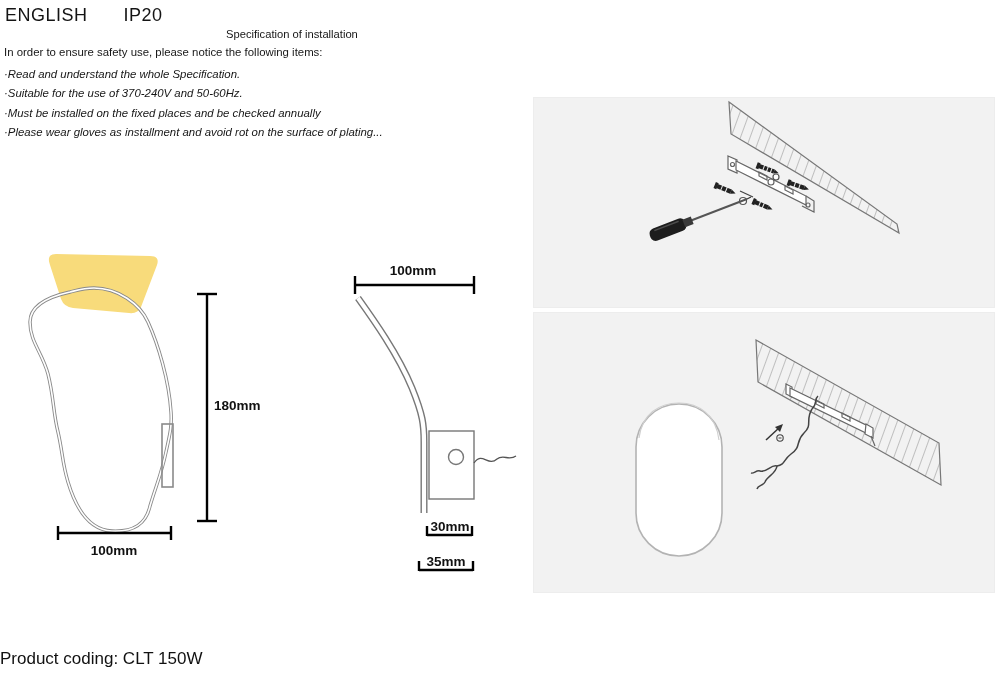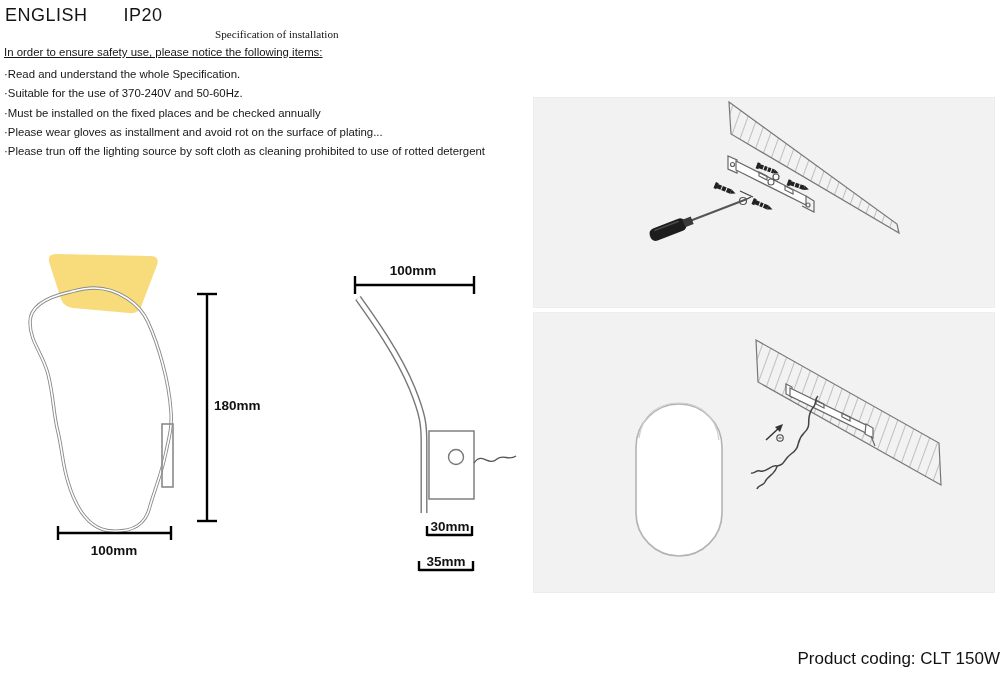--- a/index.html
+++ b/index.html
@@ -1,49 +1,48 @@
 <!DOCTYPE html>
 <html><head>
 <meta charset="utf-8">
 <style>
   html,body{margin:0;padding:0;background:#ffffff;}
   #app{position:relative;width:1000px;height:690px;background:#ffffff;overflow:hidden;
        font-family:"Liberation Sans","DejaVu Sans",sans-serif;color:#161616;}
   .abs{position:absolute;}
   .hdr{left:5px;top:5px;font-size:18px;letter-spacing:.5px;color:#141414;}
   .hdr .gap{display:inline-block;width:36px;}
-  .spec-title{left:215px;top:28px;font-size:11.2px;font-family:Liberation Serif, serif;}
-  .spec-intro{left:4px;top:46px;font-size:11.4px;text-decoration:underline;}
+  .spec-title{left:226px;top:28px;font-size:11.2px;}
+  .spec-intro{left:4px;top:46px;font-size:11.4px;}
   .spec-items{left:4px;top:65px;font-size:11.4px;}
-  .spec-items div{line-height:19.3px;white-space:nowrap;}
+  .spec-items div{line-height:19.3px;white-space:nowrap;font-style:italic;}
   .panel{background:#f2f2f2;border:1px solid #ededed;box-sizing:border-box;}
   .panel1{left:533px;top:97px;width:462px;height:211px;}
   .panel2{left:533px;top:312px;width:462px;height:281px;}
-  .footer{left:0;top:649px;width:1000px;text-align:right;font-size:17px;color:#111;}
+  .footer{left:0;top:649px;width:1000px;text-align:left;font-size:17px;color:#111;}
   svg{display:block;}
   svg text{font-family:"Liberation Sans","DejaVu Sans",sans-serif;font-weight:bold;
            font-size:13.5px;fill:#111;}
 </style>
 </head>
 <body>
 
 <div id="app">
 
   <div class="abs hdr">
     <span>ENGLISH</span><span class="gap"></span><span>IP20</span>
   </div>
 
   <div class="abs spec-title">Specification of installation</div>
   <div class="abs spec-intro">In order to ensure safety use, please notice the following items:</div>
   <div class="abs spec-items">
     <div>·Read and understand the whole Specification.</div>
     <div>·Suitable for the use of 370-240V and 50-60Hz.</div>
     <div>·Must be installed on the fixed places and be checked annually</div>
     <div>·Please wear gloves as installment and avoid rot on the surface of plating...</div>
-    <div>·Please trun off the lighting source by soft cloth as cleaning prohibited to use of rotted detergent</div>
   </div>
 
   <svg class="abs" style="left:0;top:240px" width="300" height="330" viewBox="0 0 300 330">
     <path d="M 56,14 L 150,16 Q 160,16 157,25 L 141,67 Q 138,74 129,73 L 73,68 Q 64,67 61,59 L 50,25 Q 46,14 56,14 Z" fill="#F8DB7B"></path>
     <g>
       <path fill="none" stroke="#8a8a8a" stroke-width="3.4" d="M 70,52 C 52,56 30,64 30,82 C 30,102 42,112 48,134 C 54,158 53,172 58,192 C 63,214 62,222 68,242 C 74,262 86,290 112,291 C 134,292 146,284 150,266 C 156,246 162,232 166,212 C 170,194 172,186 171,172 C 169,140 158,104 148,82 C 140,64 118,48 94,48 C 84,48 78,50 70,52 Z"></path>
       <path fill="none" stroke="#ffffff" stroke-width="1.6" d="M 70,52 C 52,56 30,64 30,82 C 30,102 42,112 48,134 C 54,158 53,172 58,192 C 63,214 62,222 68,242 C 74,262 86,290 112,291 C 134,292 146,284 150,266 C 156,246 162,232 166,212 C 170,194 172,186 171,172 C 169,140 158,104 148,82 C 140,64 118,48 94,48 C 84,48 78,50 70,52 Z"></path>
       <rect x="162" y="184" width="11" height="63" fill="none" stroke="#8a8a8a" stroke-width="1.6"></rect>
     </g>
     <g stroke="#000" stroke-width="2.4">

